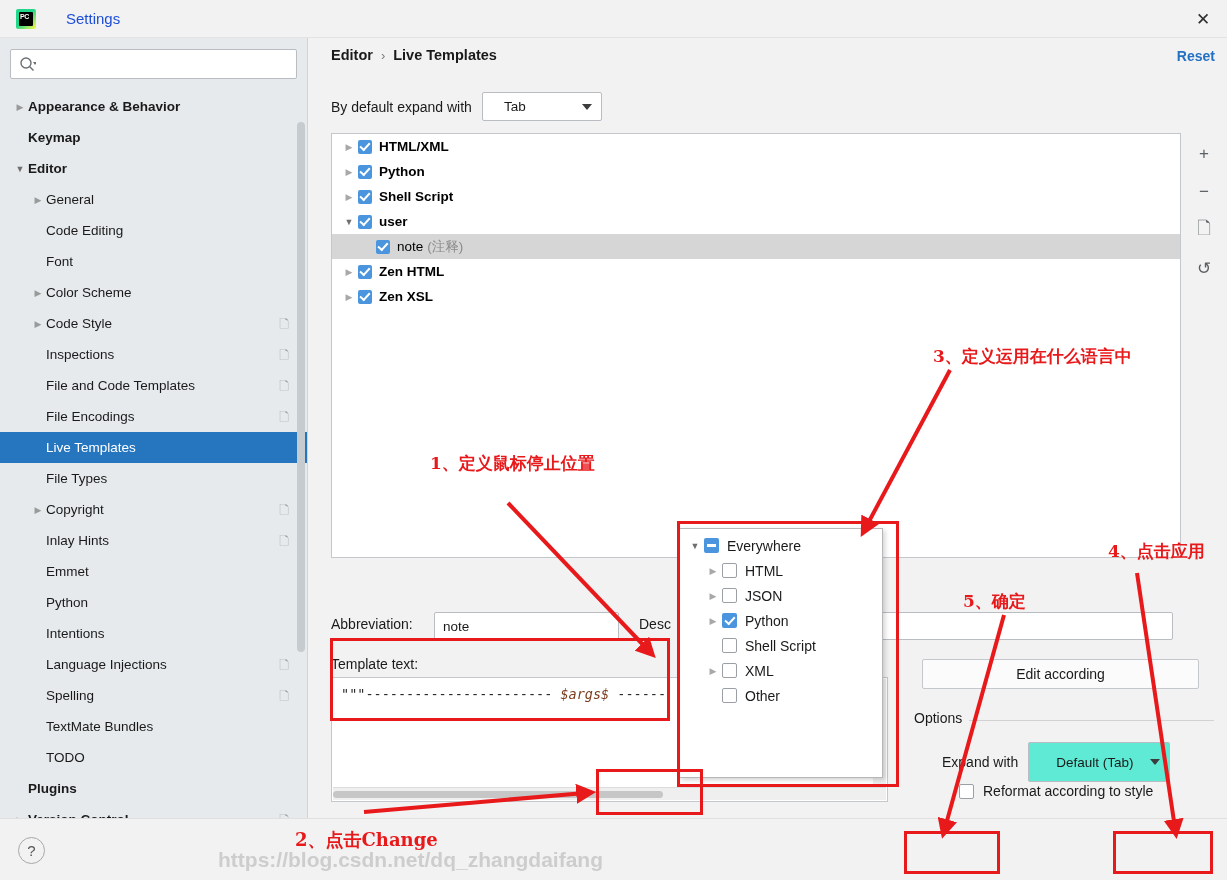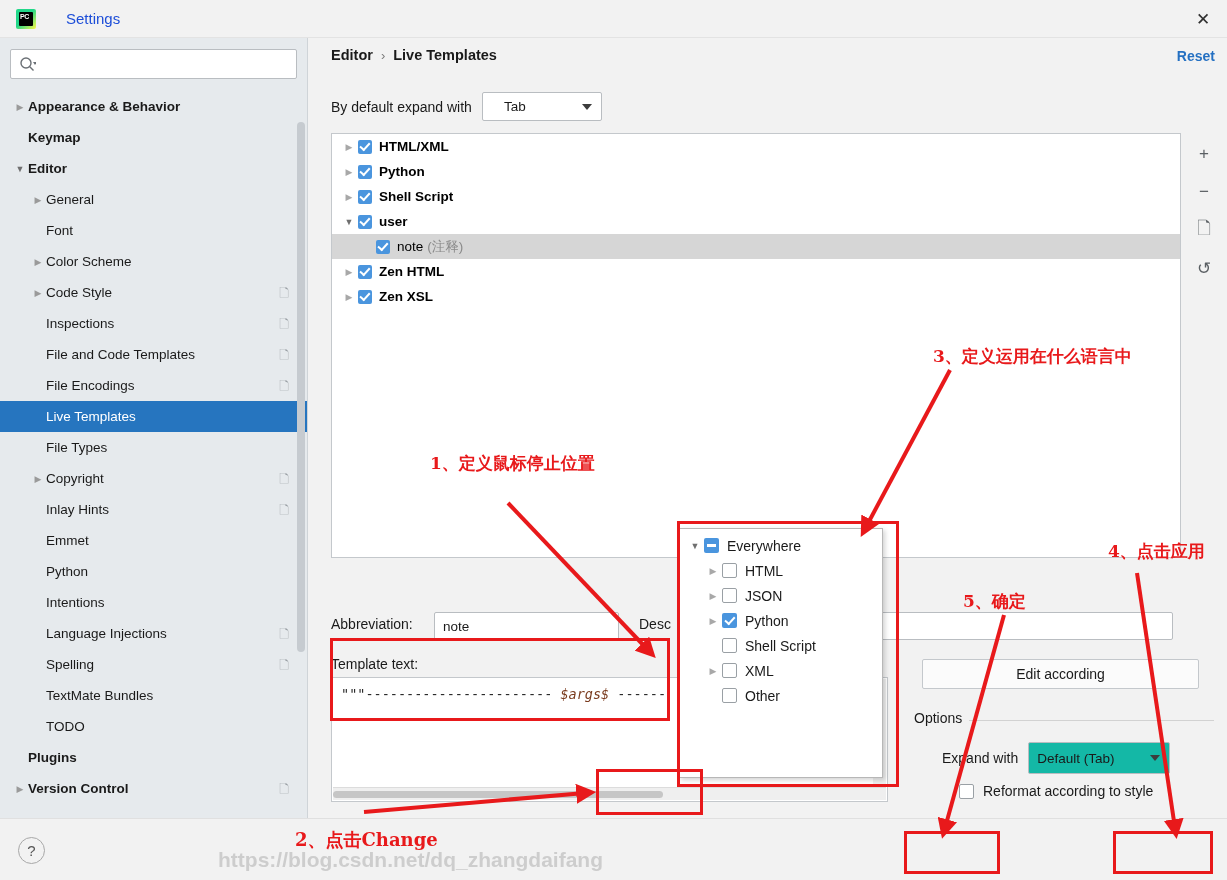--- a/index.html
+++ b/index.html
@@ -233,23 +233,23 @@
   .options-rule {
     position: absolute; left: 0; top: 10px; width: 300px; height: 1px;
     background: #d2d2d2;
   }
   .expandwith-row {
     position: absolute; left: 28px; top: 32px;
     display: flex; align-items: center; gap: 10px;
   }
   .expandwith-row .lab { font-size: 14px; color: #1a1a1a; }
   .combo2 {
-    position: relative; width: 142px; height: 32px; background: #14b8a6;
+    position: relative; width: 142px; height: 40px; background: #5eead4;
     border: 1px solid #b9bdc1; border-radius: 2px;
-    display: flex; align-items: center; padding-left: 8px;
+    display: flex; align-items: center; padding-left: 27px;
     font-size: 13.5px; color: #1a1a1a;
   }
   .combo2 .caret {
     position: absolute; right: 9px; top: 50%; transform: translateY(-50%);
     width: 0; height: 0; border-left: 5px solid transparent;
     border-right: 5px solid transparent; border-top: 6px solid #3c3c3c;
   }
   .reformat-row {
     position: absolute; left: 45px; top: 73px;
     display: flex; align-items: center; gap: 9px;
@@ -355,20 +355,24 @@
           <span class="arrow">&nbsp;</span>
           <span class="lbl">Keymap</span>
         </div>
         <div class="tree-row indent0 bold">
           <span class="arrow down">▼</span>
           <span class="lbl">Editor</span>
         </div>
         <div class="tree-row indent1">
           <span class="arrow">▶</span>
           <span class="lbl">General</span>
+        </div>
+        <div class="tree-row indent1">
+          <span class="arrow">&nbsp;</span>
+          <span class="lbl">Code Editing</span>
         </div>
         <div class="tree-row indent1">
           <span class="arrow">&nbsp;</span>
           <span class="lbl">Font</span>
         </div>
         <div class="tree-row indent1">
           <span class="arrow">▶</span>
           <span class="lbl">Color Scheme</span>
         </div>
         <div class="tree-row indent1">

